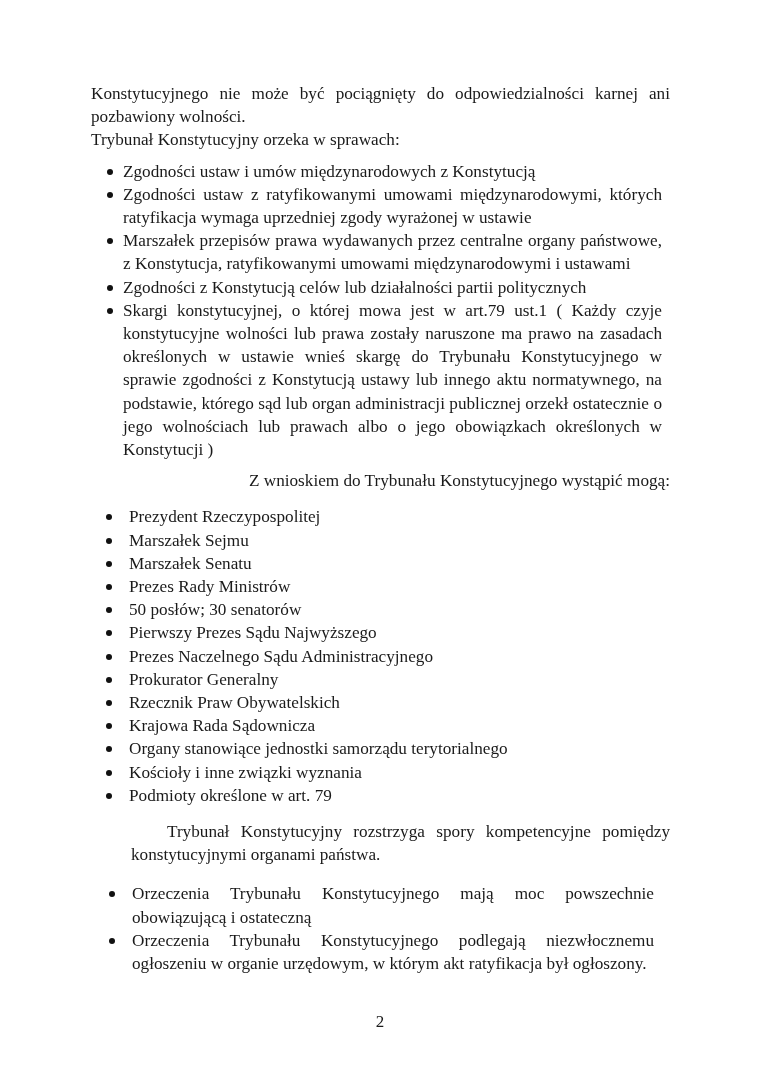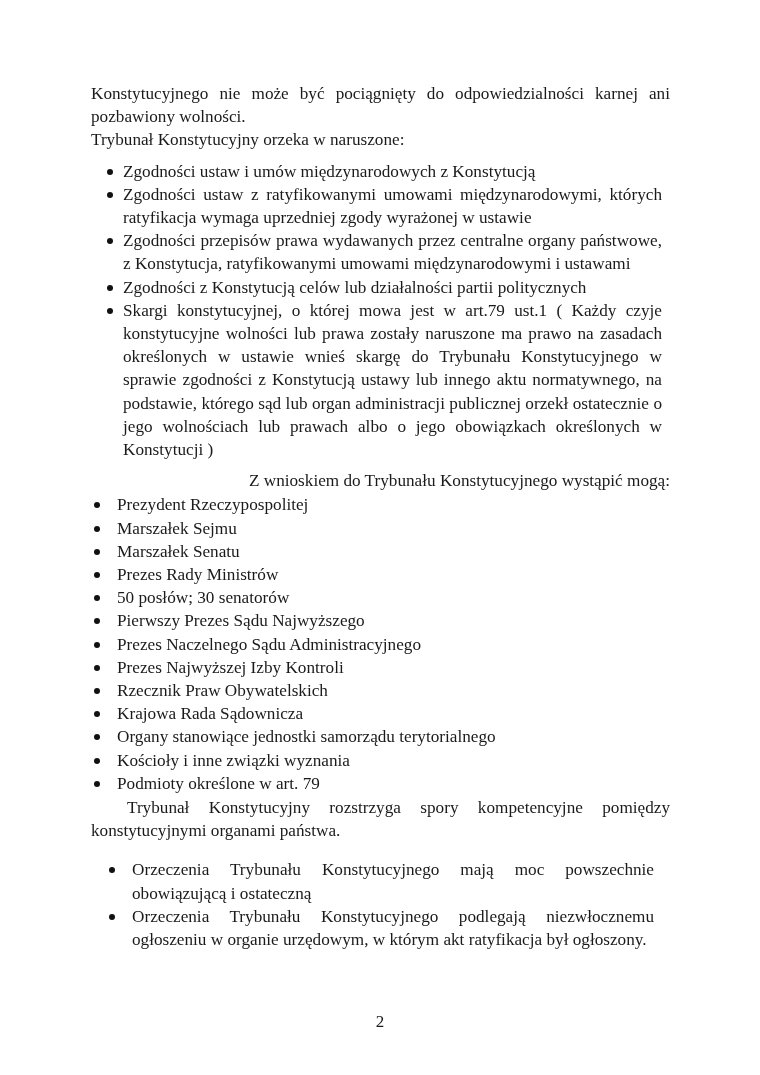--- a/index.html
+++ b/index.html
@@ -21,21 +21,21 @@
       position: absolute;
       left: 91px;
       top: 82px;
       width: 579px;
     }
     .para {
       margin: 0;
       text-align: justify;
     }
     .para.left { text-align: left; }
-    .indent { text-indent: 36px; }
+    .indent { text-indent: 36px; margin-left: 40px; }
     .indent-small { text-indent: 38px; text-align: right; }
     .list1 {
       list-style: none;
       margin: 8px;
       padding: 0;
     }
     .list1 li {
       position: relative;
       padding-left: 24px;
       margin-bottom: 0;
@@ -46,21 +46,21 @@
       position: absolute;
       left: 8px;
       top: 9px;
       width: 6px;
       height: 6px;
       background: #111;
       border-radius: 50%;
     }
     .list2 {
       list-style: none;
-      margin: 1px;
+      margin: 13px;
       padding: 0;
     }
     .list2 li {
       position: relative;
       padding-left: 25px;
       height: 23.2px;
       text-align: left;
     }
     .list2 li::before {
       content: "";
@@ -102,41 +102,41 @@
       text-align: center;
       font-size: 17px;
     }
   </style>
 </head>
 <body>
 
 <div class="page">
 
   <p class="para">Konstytucyjnego nie może być pociągnięty do odpowiedzialności karnej ani pozbawiony wolności.</p>
-  <p class="para left">Trybunał Konstytucyjny orzeka w naruszone:</p>
+  <p class="para left">Trybunał Konstytucyjny orzeka w sprawach:</p>
 
   <ul class="list1">
     <li><span>Zgodności ustaw i umów międzynarodowych z Konstytucją</span></li>
     <li><span>Zgodności ustaw z ratyfikowanymi umowami międzynarodowymi, których ratyfikacja wymaga uprzedniej zgody wyrażonej w ustawie</span></li>
-    <li><span>Zgodności przepisów prawa wydawanych przez centralne organy państwowe, z Konstytucja, ratyfikowanymi umowami międzynarodowymi i ustawami</span></li>
+    <li><span>Marszałek przepisów prawa wydawanych przez centralne organy państwowe, z Konstytucja, ratyfikowanymi umowami międzynarodowymi i ustawami</span></li>
     <li><span>Zgodności z Konstytucją celów lub działalności partii politycznych</span></li>
     <li><span>Skargi konstytucyjnej, o której mowa jest w art.79 ust.1 ( Każdy czyje konstytucyjne wolności lub prawa zostały naruszone ma prawo na zasadach określonych w ustawie wnieś skargę do Trybunału Konstytucyjnego w sprawie zgodności z Konstytucją ustawy lub innego aktu normatywnego, na podstawie, którego sąd lub organ administracji publicznej orzekł ostatecznie o jego wolnościach lub prawach albo o jego obowiązkach określonych w Konstytucji )</span></li>
   </ul>
 
   <p class="para indent-small">Z wnioskiem do Trybunału Konstytucyjnego wystąpić mogą:</p>
 
   <ul class="list2">
     <li>Prezydent Rzeczypospolitej</li>
     <li>Marszałek Sejmu</li>
     <li>Marszałek Senatu</li>
     <li>Prezes Rady Ministrów</li>
     <li>50 posłów; 30 senatorów</li>
     <li>Pierwszy Prezes Sądu Najwyższego</li>
     <li>Prezes Naczelnego Sądu Administracyjnego</li>
-    <li>Prezes Najwyższej Izby Kontroli</li>
+    <li>Prokurator Generalny</li>
     <li>Rzecznik Praw Obywatelskich</li>
     <li>Krajowa Rada Sądownicza</li>
     <li>Organy stanowiące jednostki samorządu terytorialnego</li>
     <li>Kościoły i inne związki wyznania</li>
     <li>Podmioty określone w art. 79</li>
   </ul>
 
   <p class="para indent">Trybunał Konstytucyjny rozstrzyga spory kompetencyjne pomiędzy konstytucyjnymi organami państwa.</p>
 
   <ul class="list3">

